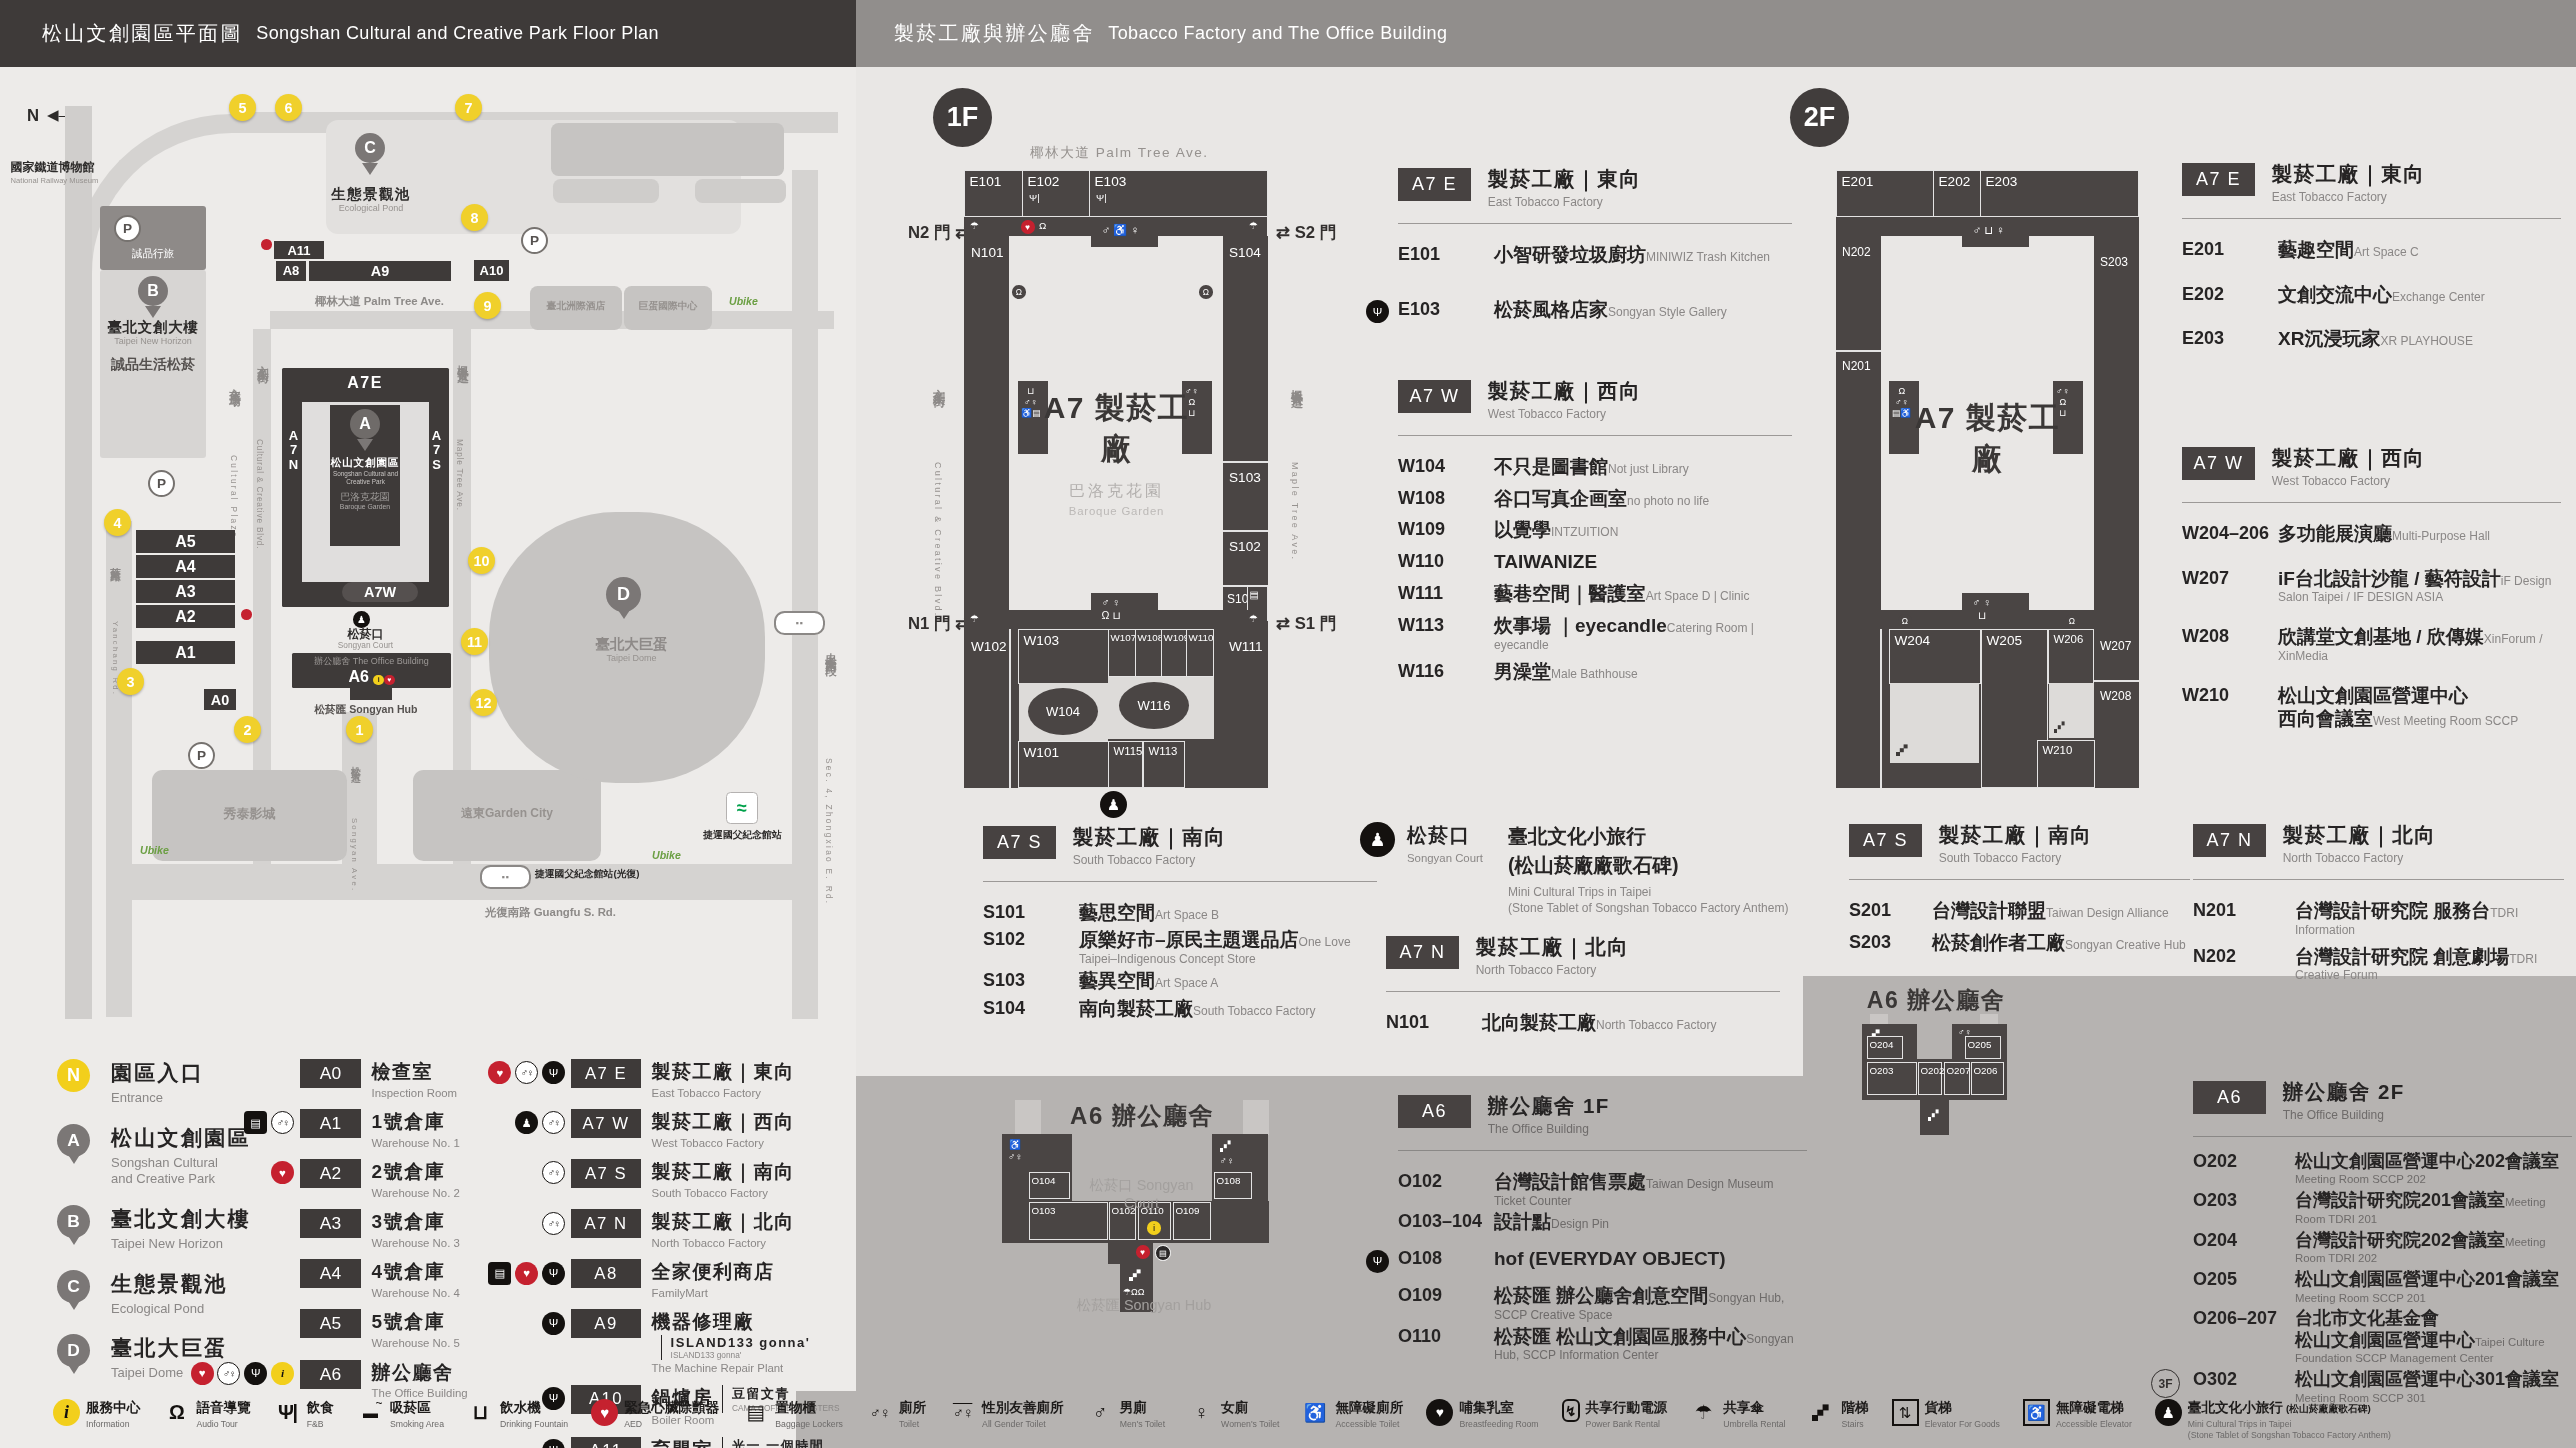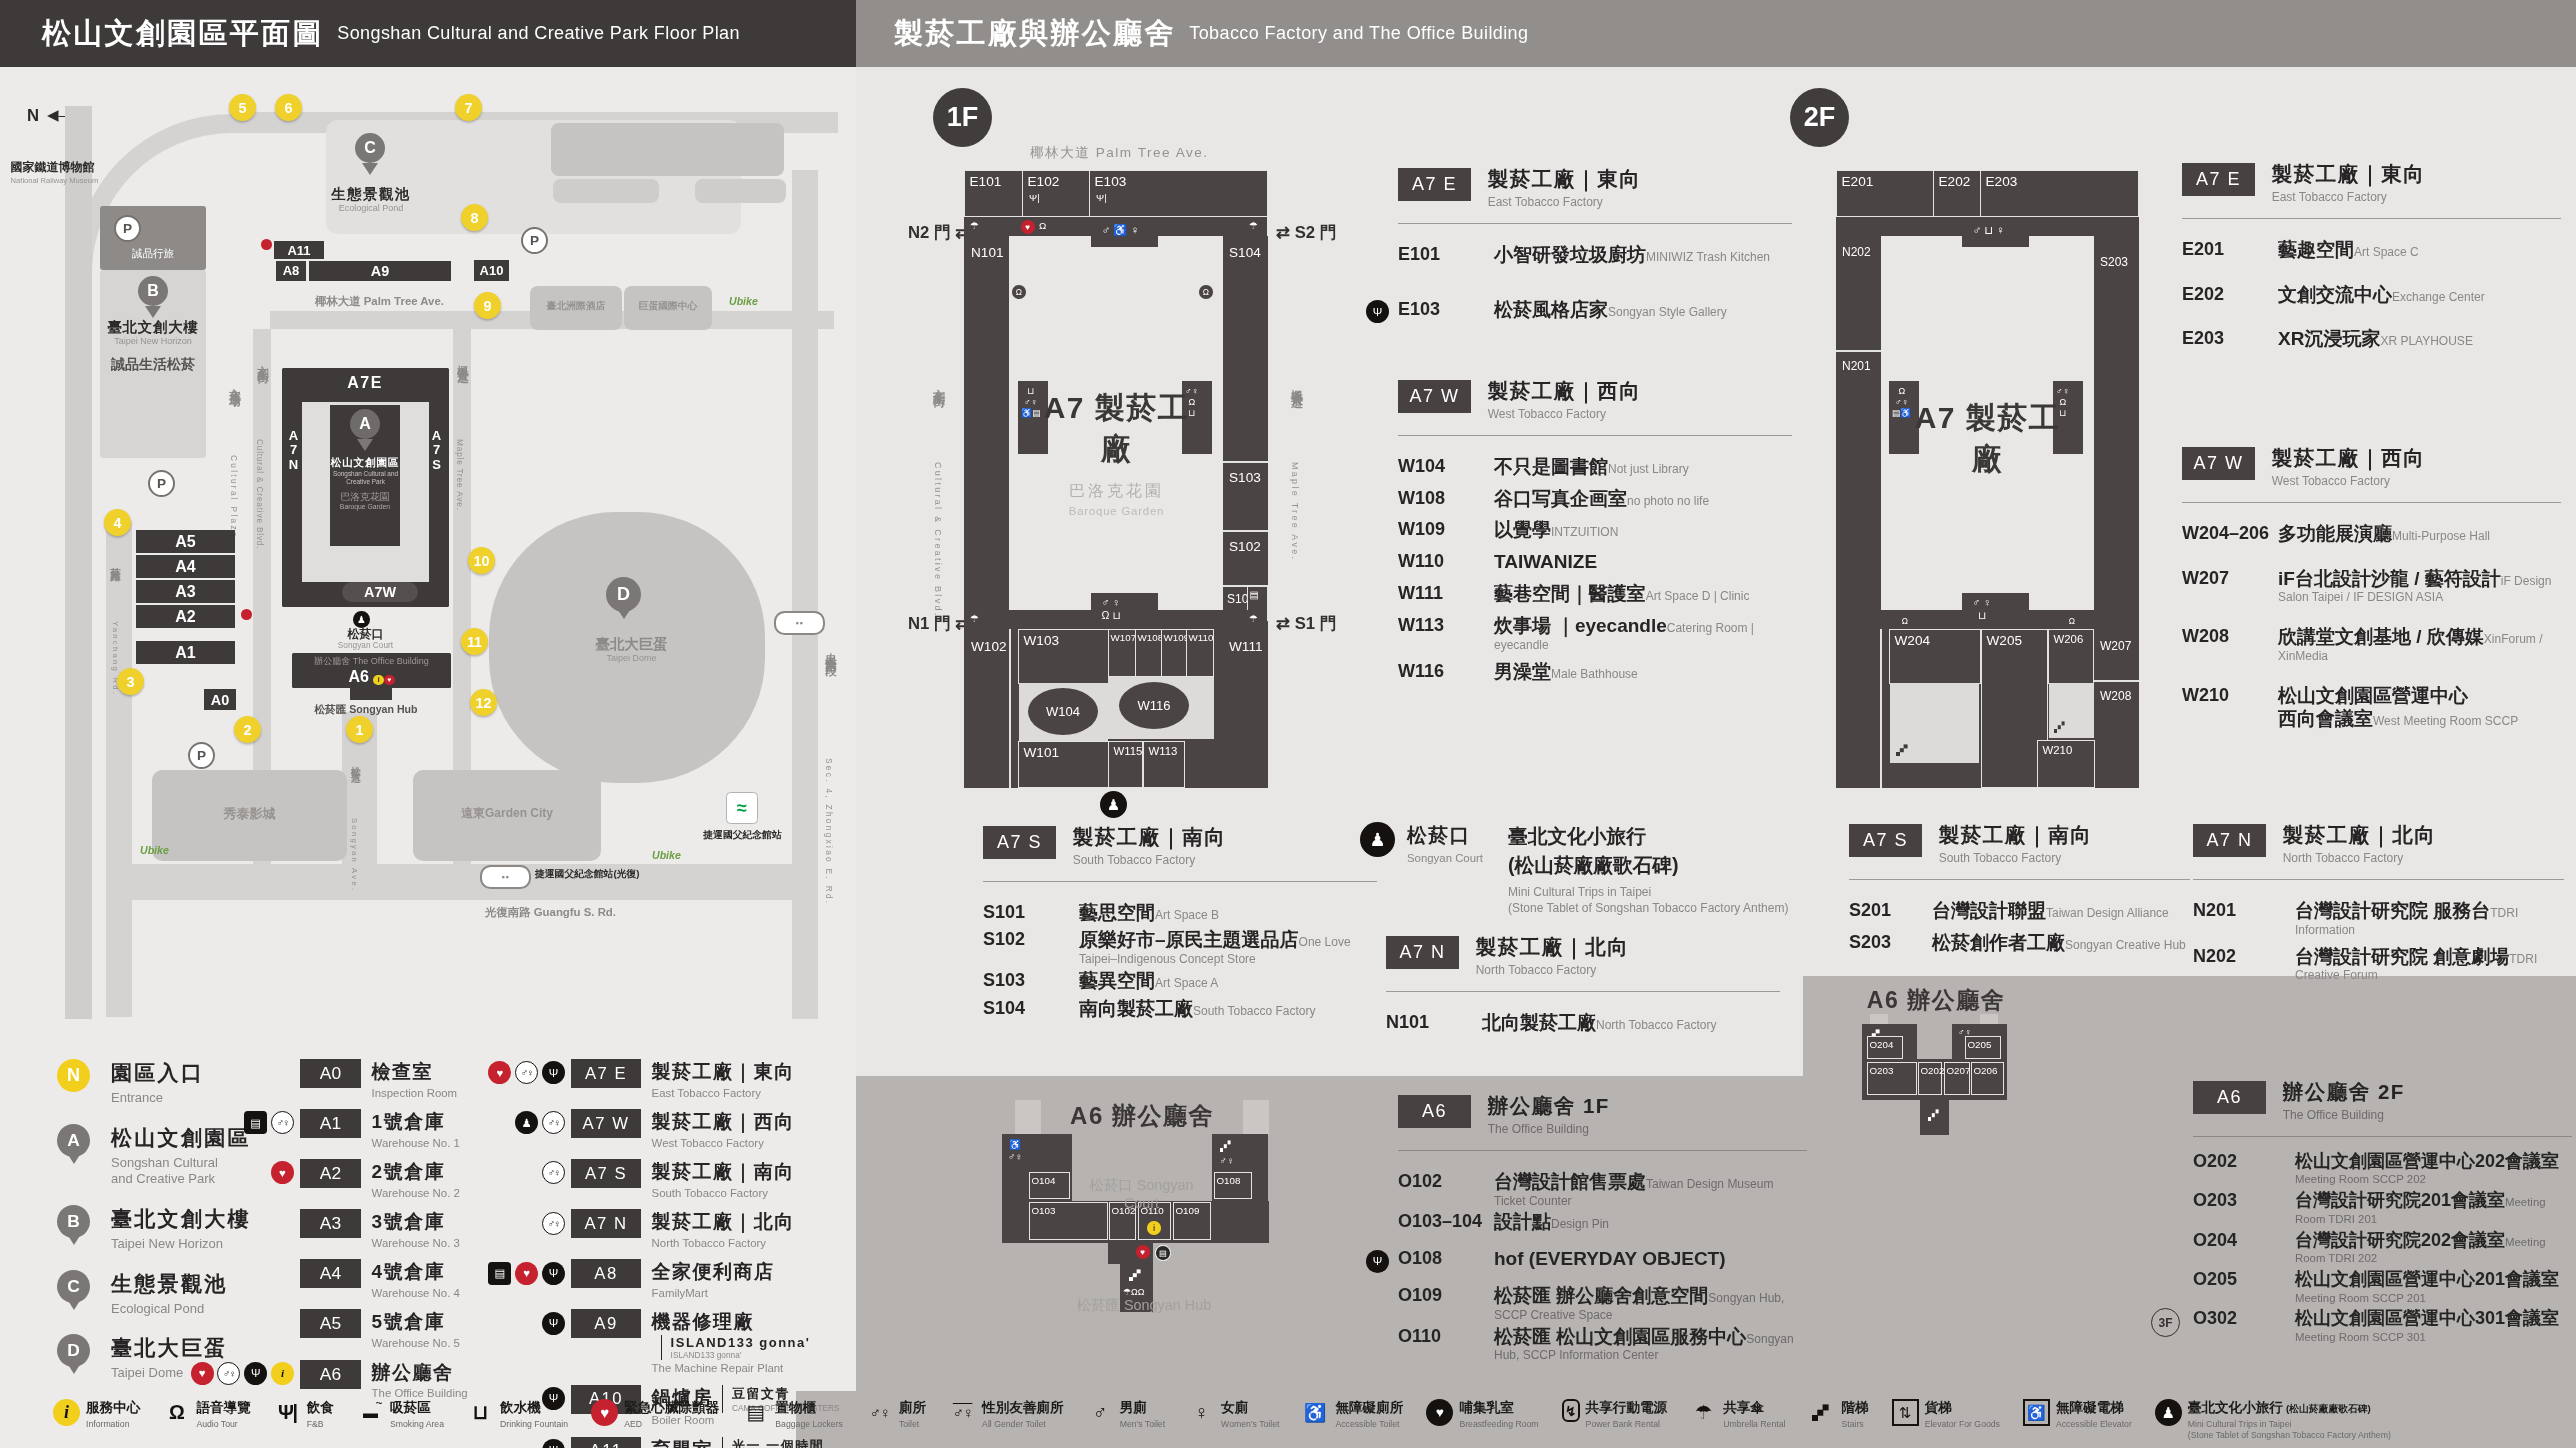--- a/index.html
+++ b/index.html
@@ -1,20 +1,20 @@
 <!DOCTYPE html>
 <html style="font-size:12px"><head>
 <meta charset="utf-8">
 <style>
   html,body{margin:0;padding:0;background:#dcdad8;font-family:"Liberation Sans",sans-serif;}
   #stage{position:relative;width:2576px;height:1449px;overflow:hidden;background:#e9e7e5;}
   .abs{position:absolute;}
   
   .hdr{position:absolute;top:0;height:67px;display:flex;align-items:center;color:#fff;}
-  .hdr .t-zh{font-size:29px;font-weight:bold;letter-spacing:2.3px;margin-right:13.6px;}
+  .hdr .t-zh{font-size:20px;font-weight:normal;letter-spacing:2.3px;margin-right:13.6px;}
   .hdr .t-en{font-size:18px;letter-spacing:0.4px;}
   
   .lpanel{position:absolute;left:0;top:67px;width:856px;height:1382px;background:#edebe9;}
   .rpanel{position:absolute;left:856px;top:67px;width:1720px;height:1382px;background:#e9e7e5;}
   .band{position:absolute;background:#b6b3b1;}
   
   .road{position:absolute;background:#d5d3d1;}
   .mapblk{position:absolute;background:#c6c4c2;border-radius:7.6px;}
   .mapblk-d{position:absolute;background:#3e3a39;color:#fff;display:flex;align-items:center;justify-content:center;font-weight:bold;}
   .gate{position:absolute;width:27px;height:27px;border-radius:50%;background:#f0d02b;color:#fff;font-weight:bold;font-size:14.4px;display:flex;align-items:center;justify-content:center;box-shadow:0 1.5px 2.3px rgba(0,0,0,.25);}
@@ -1138,20 +1138,26 @@
 
         <span class="it-code">O204</span>
         <span class="it-tx"><span class="it-zh">台灣設計研究院202會議室</span><span class="it-en">Meeting Room TDRI 202</span></span>
       </div>
         <div class="dir-it">
 
         <span class="it-code">O205</span>
         <span class="it-tx"><span class="it-zh">松山文創園區營運中心201會議室</span><span class="it-en">Meeting Room SCCP 201</span></span>
       </div>
         <div class="dir-it">
+
+        <span class="it-code">O206–207</span>
+        <span class="it-tx"><span class="it-zh">台北市文化基金會
+松山文創園區營運中心</span><span class="it-en">Taipei Culture Foundation SCCP Management Center</span></span>
+      </div>
+        <div class="dir-it">
         <span class="mini-tag">3F</span>
         <span class="it-code">O302</span>
         <span class="it-tx"><span class="it-zh">松山文創園區營運中心301會議室</span><span class="it-en">Meeting Room SCCP 301</span></span>
       </div>
       </div>
   </div>
 
   <div class="strip">
 
       <div class="st-it">

